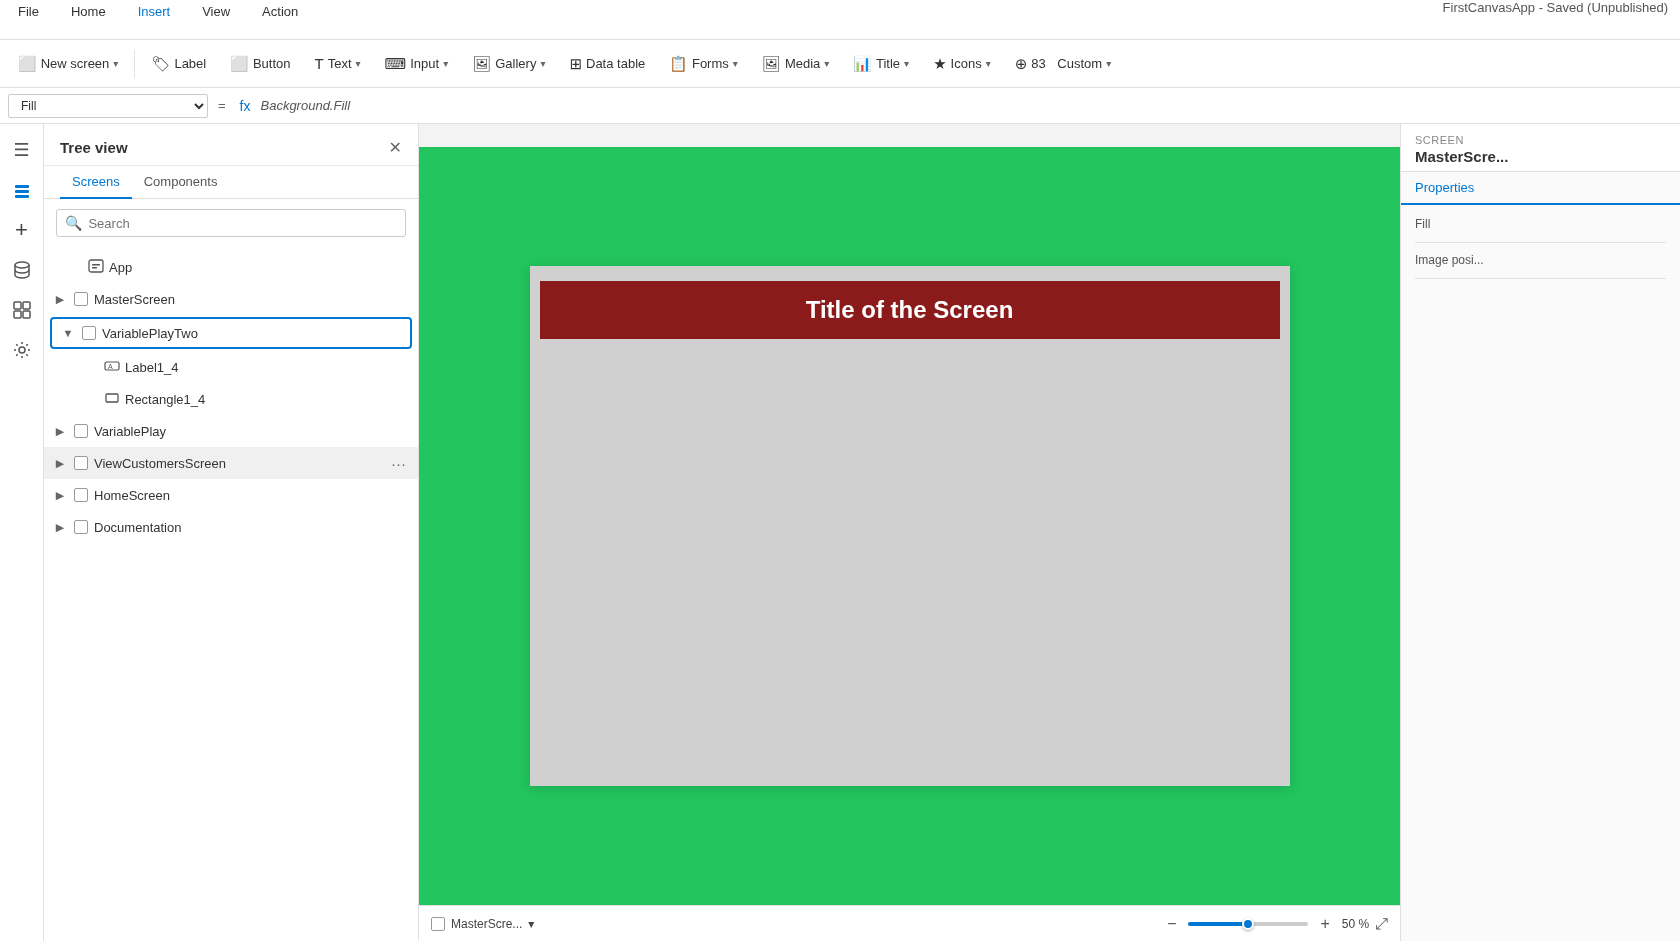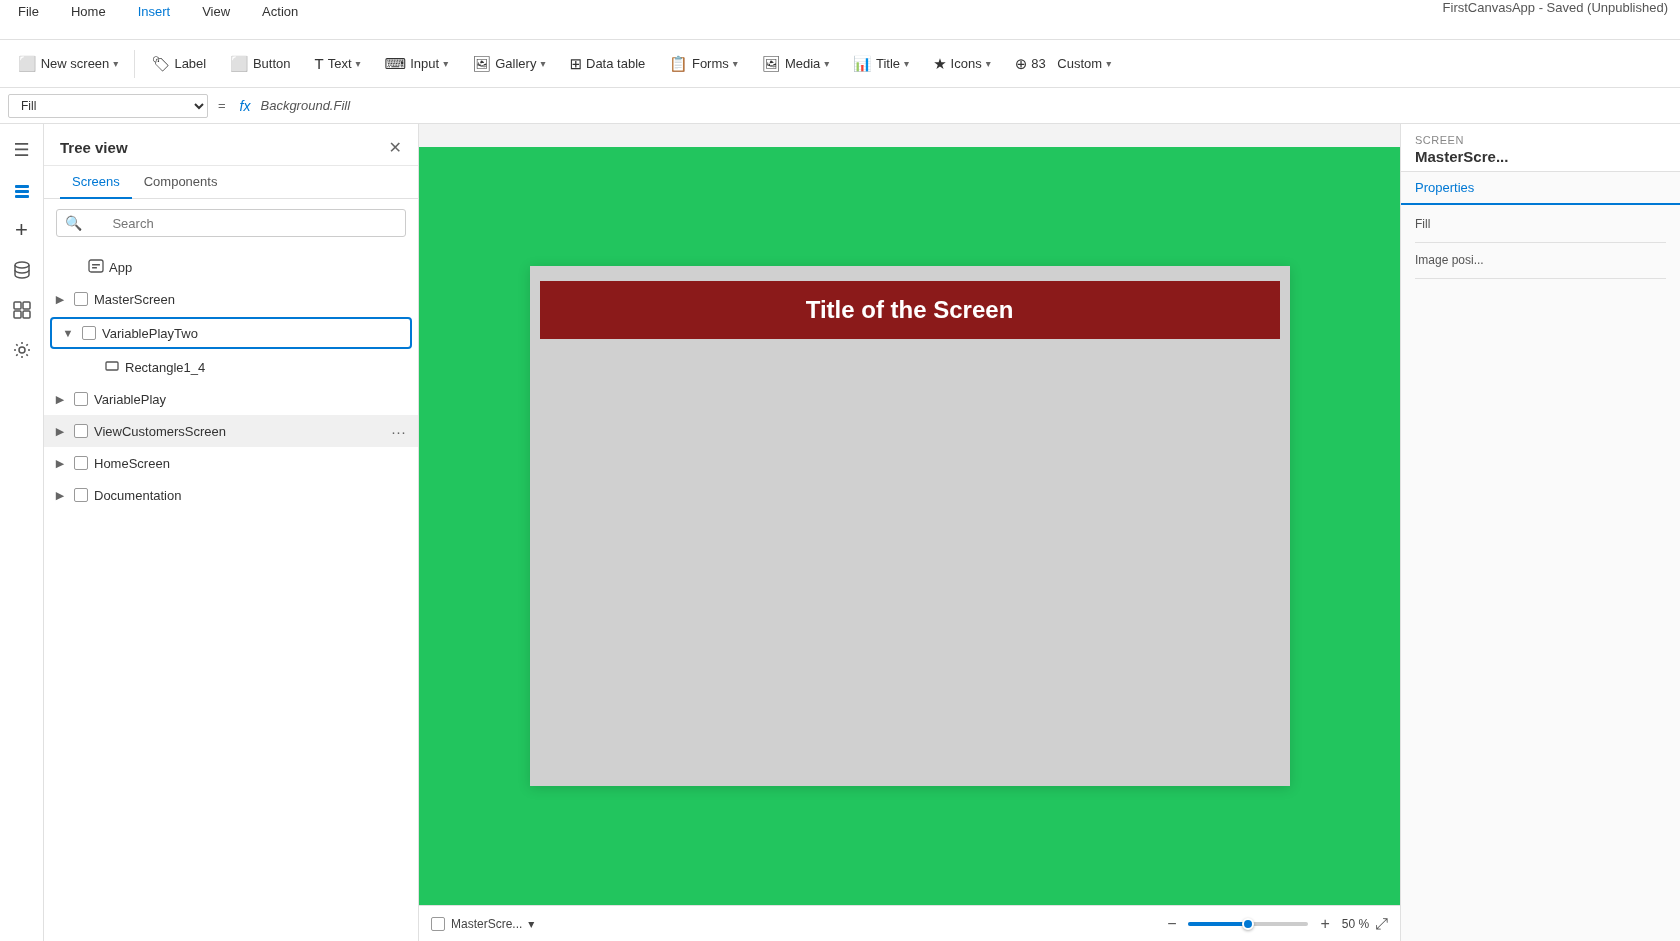--- a/index.html
+++ b/index.html
@@ -34,21 +34,21 @@
     .formula-bar {
       display: flex; align-items: center; height: 36px; background: #fff;
       border-bottom: 1px solid #e0e0e0; padding: 0 8px; gap: 6px;
       flex-shrink: 0;
     }
     .formula-dropdown {
       width: 200px; border: 1px solid #ccc; border-radius: 2px;
       padding: 3px 8px; font-size: 12px; background: #fff; color: #333;
     }
     .formula-eq { color: #666; padding: 0 4px; }
-    .formula-fx { color: #0078d4; font-style: italic; font-size: 14px; padding: 0 4px; }
+    .formula-fx { color: #0078d4; font-size: 14px; padding: 0 4px; }
     .formula-input {
       flex: 1; border: none; outline: none; font-size: 13px;
       font-style: italic; color: #555; background: transparent;
     }
 
     
     .main { display: flex; flex: 1; overflow: hidden; }
 
     
     .left-icons {
@@ -79,21 +79,21 @@
     .tree-tab {
       padding: 8px 12px; cursor: pointer; font-size: 13px; color: #555;
       border-bottom: 2px solid transparent; margin-bottom: -1px;
     }
     .tree-tab.active { color: #0078d4; border-bottom-color: #0078d4; font-weight: 500; }
     .tree-search {
       margin: 10px 12px; display: flex; align-items: center;
       border: 1px solid #ccc; border-radius: 3px; padding: 5px 8px; gap: 6px;
     }
     .tree-search input {
-      border: none; outline: none; font-size: 13px; width: 100%; background: transparent; margin-left: 24px;
+      border: none; outline: none; font-size: 13px; width: 100%; background: transparent;
     }
     .tree-search .search-icon { color: #888; font-size: 14px; }
 
     
     .tree-items { flex: 1; overflow-y: auto; padding: 4px 0; }
     .tree-item {
       display: flex; align-items: center; padding: 5px 8px; cursor: pointer;
       user-select: none; min-height: 32px;
     }
     .tree-item.selected-editing {
@@ -352,20 +352,30 @@
         <span class="tree-checkbox"></span>
         <span class="tree-item-label">MasterScreen</span>
       </div>
 
       <div class="tree-item selected-editing" style="padding-left:8px;">
         <span class="tree-chevron">▼</span>
         <span class="tree-checkbox"></span>
         <input class="tree-item-input" value="VariablePlayTwo" style="">
       </div>
 
+      <div class="tree-item tree-item-indent2">
+        <span class="tree-chevron"></span>
+        <span class="tree-item-icon">
+          <svg width="16" height="16" viewBox="0 0 16 16">
+              <rect x="1" y="4" width="14" height="8" rx="1.5" fill="none" stroke="#555" stroke-width="1.2"></rect>
+              <text x="4" y="11" font-size="7" fill="#555" font-family="sans-serif">A</text>
+            </svg>
+        </span>
+        <span class="tree-item-label">Label1_4</span>
+      </div>
 
       <div class="tree-item tree-item-indent2">
         <span class="tree-chevron"></span>
         <span class="tree-item-icon">
           <svg width="16" height="16" viewBox="0 0 16 16">
               <rect x="2" y="4" width="12" height="8" rx="1" fill="none" stroke="#555" stroke-width="1.3"></rect>
             </svg>
         </span>
         <span class="tree-item-label">Rectangle1_4</span>
       </div>

